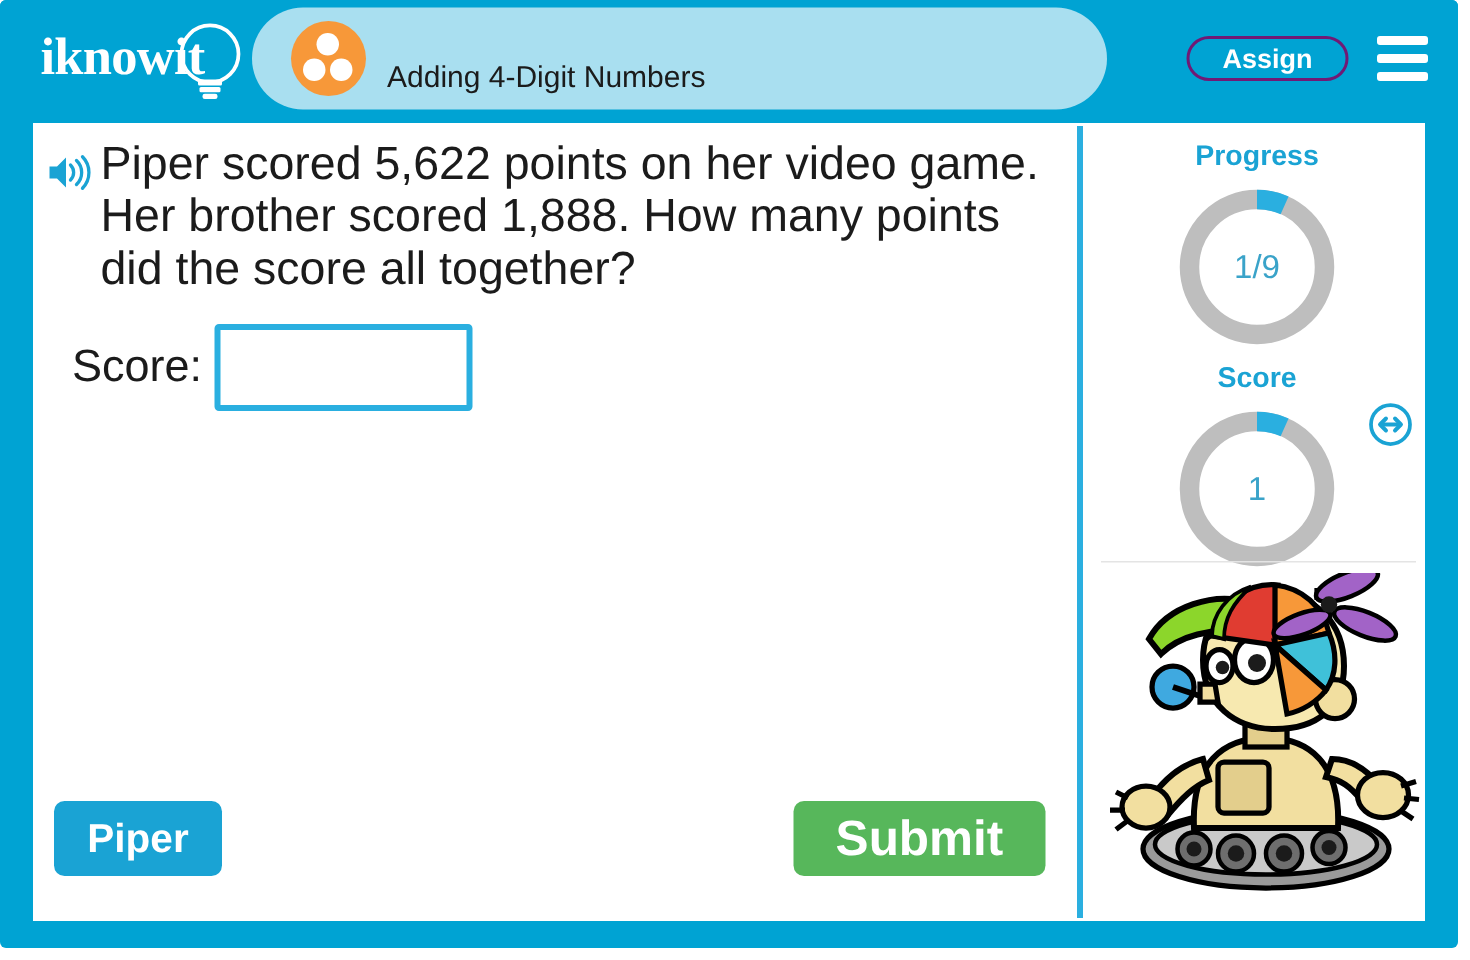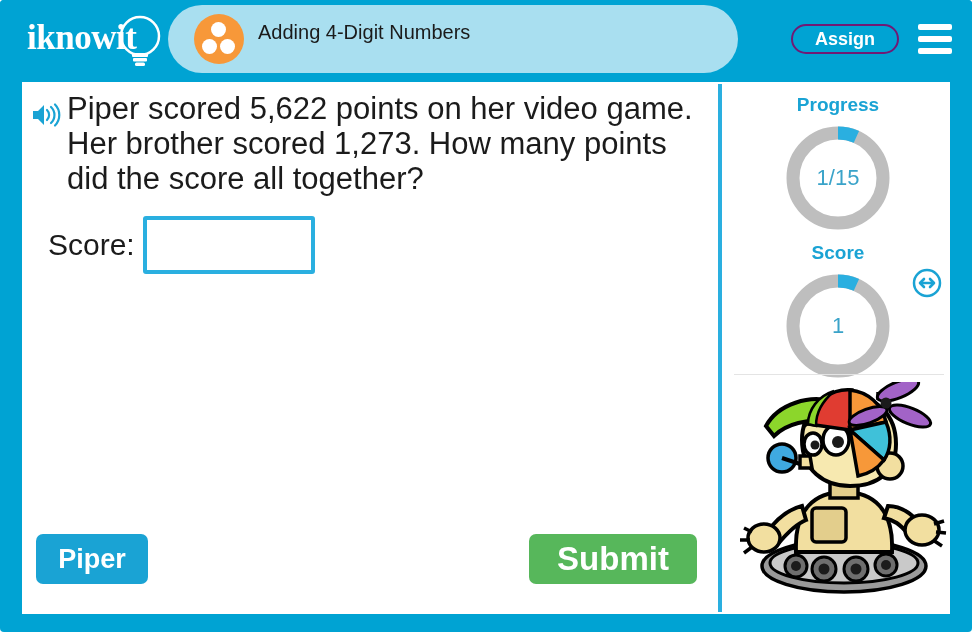--- a/index.html
+++ b/index.html
@@ -79,21 +79,21 @@
     width: 15px; height: 15px;
     border-radius: 50%;
     background: #ffffff;
   }
   #dot-top  { left: 17px; top: 8px; }
   #dot-left { left: 8px;  top: 25px; }
   #dot-right{ left: 26px; top: 25px; }
 
   #lesson-title {
     position: absolute;
-    left: 90px; top: 16px;
+    left: 90px; top: 36px;
     font-size: 20px;
     color: #1b1b1b;
     font-family: "Liberation Sans", sans-serif;
     white-space: nowrap;
   }
 
   #assign-button {
     position: absolute;
     left: 791px; top: 24px;
     width: 108px; height: 30px;
@@ -323,21 +323,21 @@
 
     <div id="question-area">
 
       <svg id="speaker-icon" viewBox="0 0 32 28">
         <path d="M3 10 L8 10 L14 4 L14 24 L8 18 L3 18 Z" fill="#1AA3D4"></path>
         <path d="M17 9 A7 7 0 0 1 17 19" fill="none" stroke="#1AA3D4" stroke-width="2.2" stroke-linecap="round"></path>
         <path d="M21 6 A11 11 0 0 1 21 22" fill="none" stroke="#1AA3D4" stroke-width="2.2" stroke-linecap="round"></path>
         <path d="M25 3.5 A15 15 0 0 1 25 24.5" fill="none" stroke="#1AA3D4" stroke-width="2.2" stroke-linecap="round"></path>
       </svg>
 
-      <div id="question-text">Piper scored 5,622 points on her video game. Her brother scored 1,273. How many points did the score all together?</div>
+      <div id="question-text">Piper scored 5,622 points on her video game. Her brother scored 1,888. How many points did the score all together?</div>
 
       <div id="answer-row">
         <span id="answer-label">Score:</span>
         <input id="answer-input" type="text" placeholder="" style="">
       </div>
 
       <button id="hint-button">Piper</button>
       <button id="submit-button">Submit</button>
     </div>
 
@@ -345,21 +345,21 @@
 
     <div id="sidebar">
 
       <div class="meter-block" id="progress-block">
         <div class="meter-label">Progress</div>
         <div class="meter-ring">
           <svg viewBox="0 0 112 112" width="112" height="112">
             <circle cx="56" cy="56" r="45" fill="none" stroke="#BEBEBE" stroke-width="13"></circle>
             <circle id="progress-arc" cx="56" cy="56" r="45" fill="none" stroke="#2AAFE0" stroke-width="13" stroke-dasharray="18.943803701146454 263.7995351219349" transform="rotate(-90 56 56)"></circle>
           </svg>
-          <div class="meter-value">1/15</div>
+          <div class="meter-value">1/9</div>
         </div>
       </div>
 
       <div class="meter-block" id="score-block">
         <div class="meter-label">Score</div>
         <div class="meter-ring">
           <svg viewBox="0 0 112 112" width="112" height="112">
             <circle cx="56" cy="56" r="45" fill="none" stroke="#BEBEBE" stroke-width="13"></circle>
             <circle id="score-arc" cx="56" cy="56" r="45" fill="none" stroke="#2AAFE0" stroke-width="13" stroke-dasharray="18.943803701146454 263.7995351219349" transform="rotate(-90 56 56)"></circle>
           </svg>

